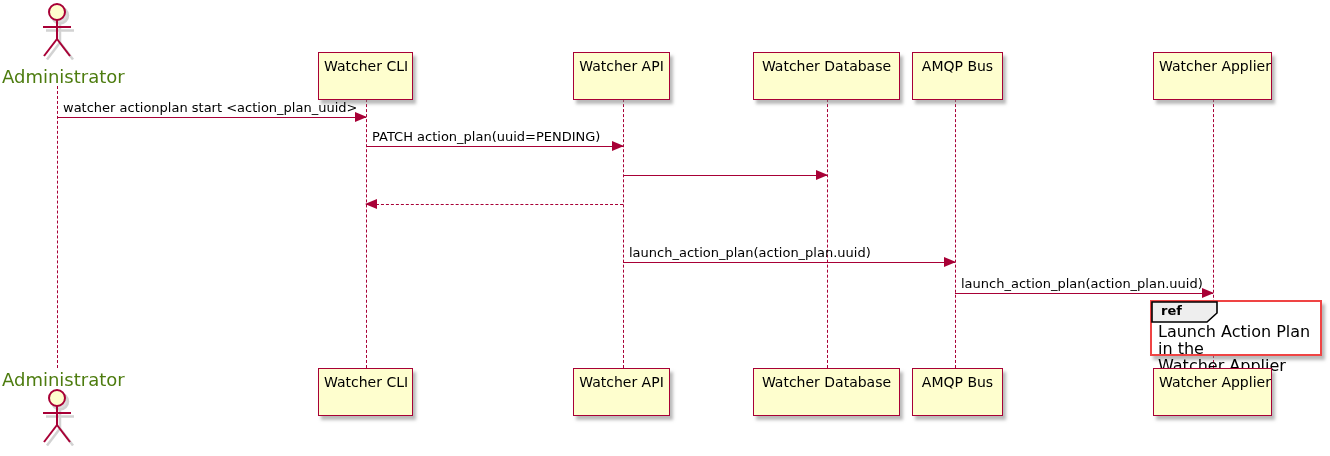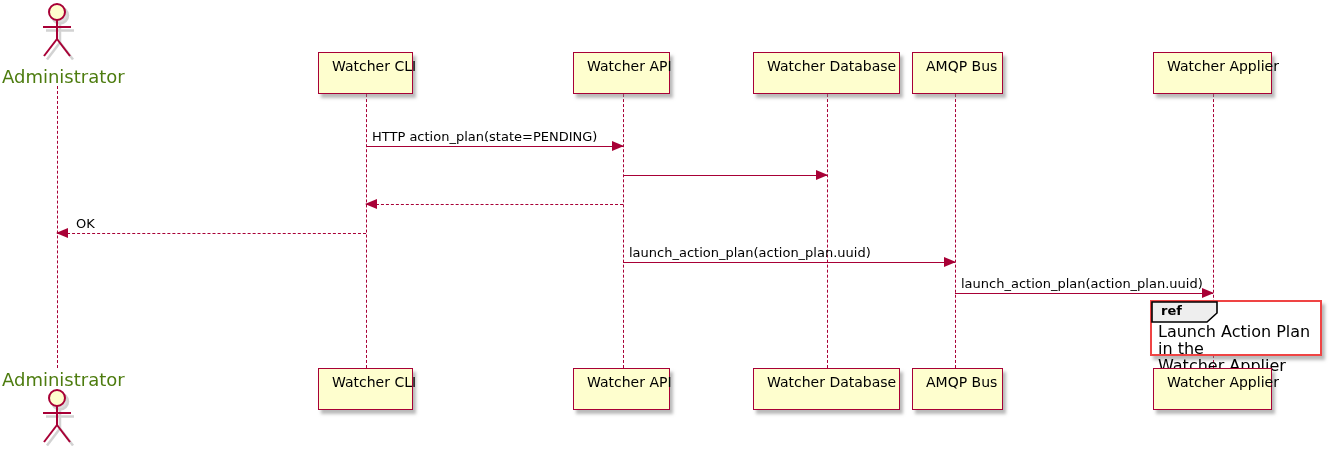--- a/index.html
+++ b/index.html
@@ -22,24 +22,24 @@
   
   .participant {
     position: absolute;
     box-sizing: border-box;
     background: #FEFECE;
     border: 1.5px solid #A80036;
     box-shadow: 3px 4px 3px rgba(130,130,130,0.55);
     color: #000;
     font-size: 14px;
     line-height: 27px;
-    height: 42px;
+    height: 48px;
     text-align: center;
     white-space: nowrap;
-    padding: 0 13px;
+    padding: 0 5px;
   }
   
   .actor-wrap { position: absolute; }
   .actor-label {
     position: absolute;
     font-size: 18px;
     color: #4d7c0f;
     text-align: left;
     white-space: nowrap;
     width: 110px;
@@ -127,38 +127,38 @@
     </svg>
     <div class="actor-label" style="left:2px; top:66px;">Administrator</div>
   </div>
 
   <div class="participant" style="left:318px;  top:52px; width:95px;">Watcher CLI</div>
   <div class="participant" style="left:573px;  top:52px; width:97px;">Watcher API</div>
   <div class="participant" style="left:753px;  top:52px; width:147px;">Watcher Database</div>
   <div class="participant" style="left:912px;  top:52px; width:91px;">AMQP Bus</div>
   <div class="participant" style="left:1153px; top:52px; width:119px;">Watcher Applier</div>
 
+  <div class="message rightward" style="left:57px; top:99px; width:309px;">
+    <div class="msg-label">watcher actionplan start &lt;action_plan_uuid&gt;</div>
+    <div class="msg-line"></div>
+  </div>
 
   <div class="message rightward" style="left:366px; top:128px; width:257px;">
-    <div class="msg-label">HTTP action_plan(state=PENDING)</div>
+    <div class="msg-label">PATCH action_plan(uuid=PENDING)</div>
     <div class="msg-line"></div>
   </div>
 
   <div class="message rightward" style="left:623px; top:157px; width:204px;">
     <div class="msg-line"></div>
   </div>
 
   <div class="message leftward return" style="left:366px; top:186px; width:257px;">
     <div class="msg-line"></div>
   </div>
 
-  <div class="message leftward return" style="left:57px; top:215px; width:309px;">
-    <div class="msg-label">OK</div>
-    <div class="msg-line"></div>
-  </div>
 
   <div class="message rightward" style="left:623px; top:244px; width:332px;">
     <div class="msg-label">launch_action_plan(action_plan.uuid)</div>
     <div class="msg-line"></div>
   </div>
 
   <div class="message rightward" style="left:955px; top:275px; width:258px;">
     <div class="msg-label">launch_action_plan(action_plan.uuid)</div>
     <div class="msg-line"></div>
   </div>

